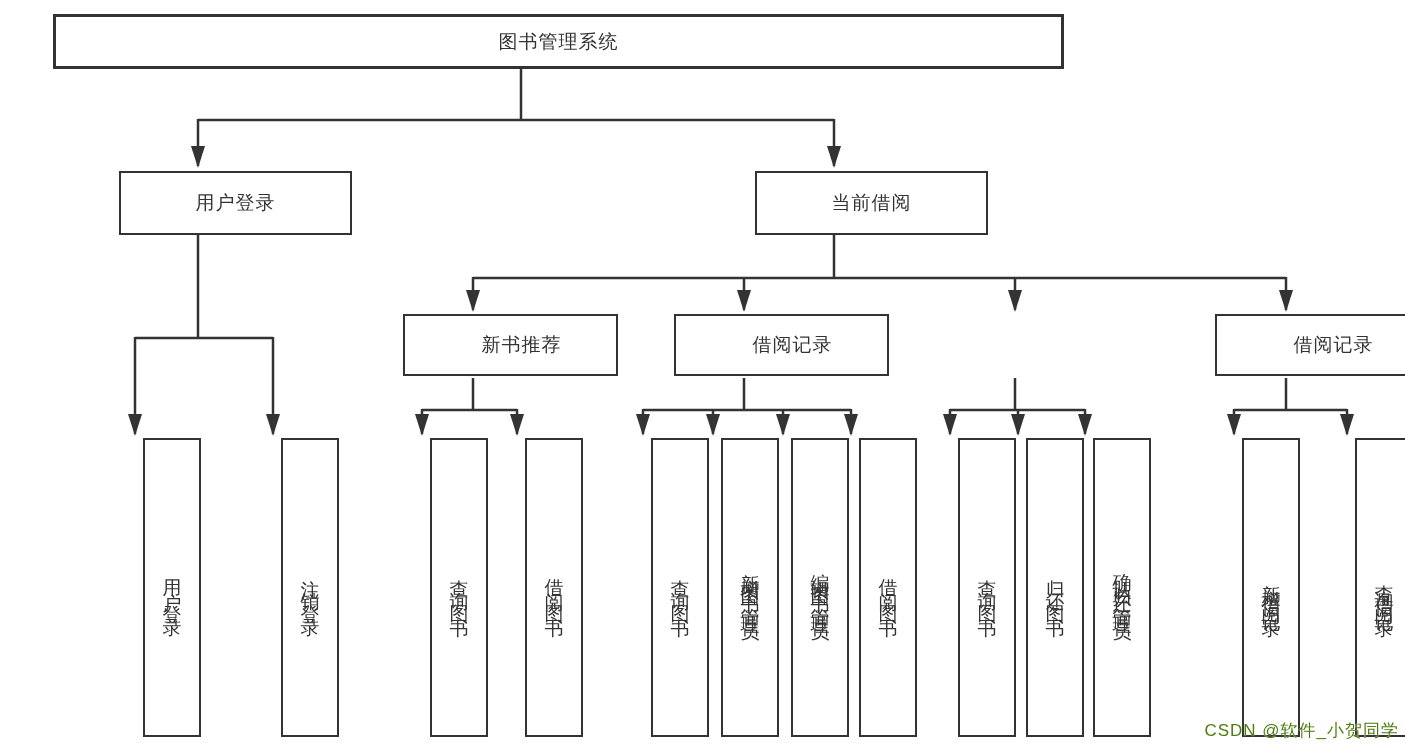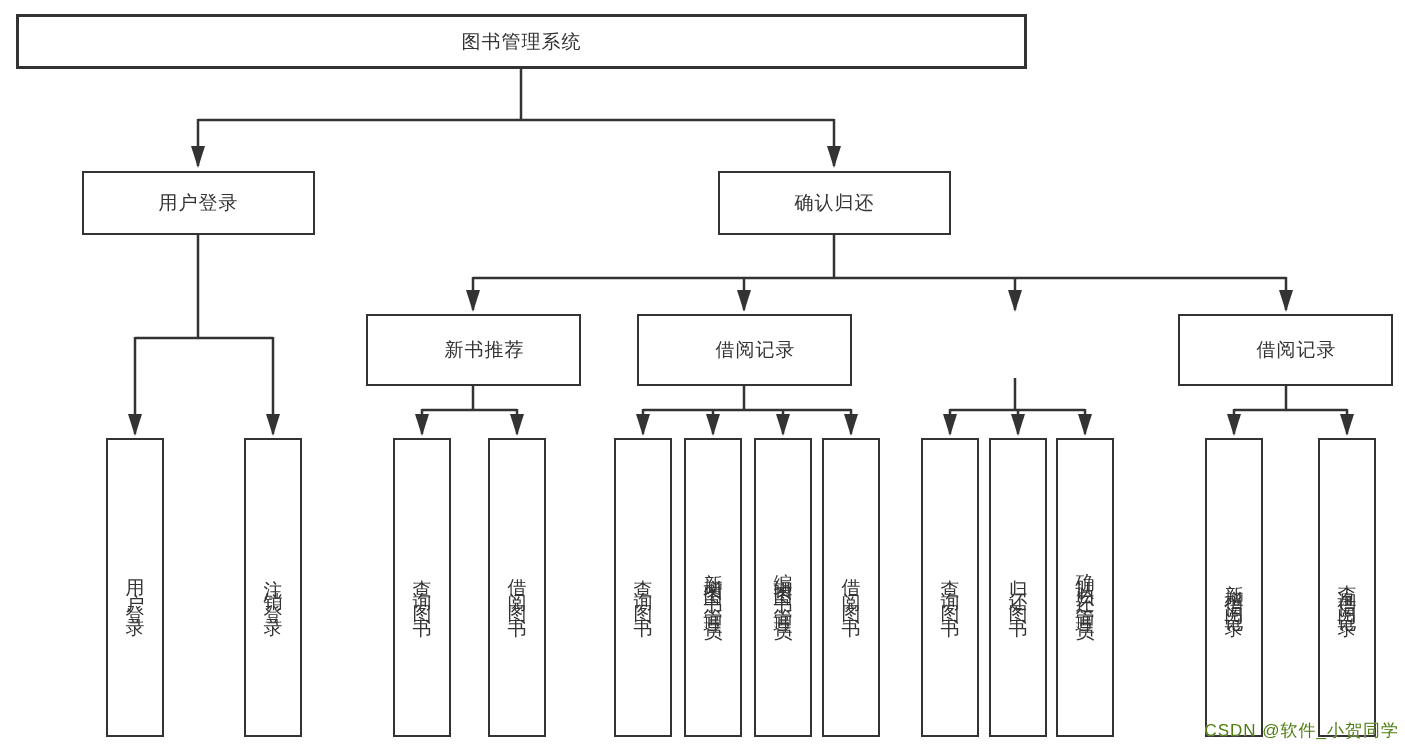--- a/index.html
+++ b/index.html
@@ -26,27 +26,28 @@
     box-sizing: border-box;
     border: 2px solid #333333;
     background: #ffffff;
     color: #333333;
     display: flex;
     align-items: center;
     justify-content: center;
     font-size: 19px;
     letter-spacing: 1px;
     text-align: center;
+    margin-left: 37px;
   }
   .root {
     left: 16px; top: 14px; width: 1011px; height: 55px;
     border-width: 3px;
   }
   .lvl2 { top: 171px; width: 233px; height: 64px; }
-  .lvl3 { top: 314px; width: 215px; height: 72px; padding-left: 22px; }
+  .lvl3 { top: 314px; width: 215px; height: 62px; padding-left: 22px; }
   .leaf {
     top: 438px; width: 58px; height: 299px;
     writing-mode: vertical-rl;
     text-orientation: mixed;
     letter-spacing: 13px;
     font-size: 19px;
     padding-top: 4px;
   }
   .leaf.long { letter-spacing: 7px; }
   #watermark {
@@ -116,21 +117,21 @@
       <line x1="1286" y1="378" x2="1286" y2="411"></line>
       <line x1="1234" y1="410" x2="1347" y2="410"></line>
       <line x1="1234" y1="409" x2="1234" y2="434" marker-end="url(#arrowdown)"></line>
       <line x1="1347" y1="409" x2="1347" y2="434" marker-end="url(#arrowdown)"></line>
     </g>
   </svg>
 
   <div class="node root">图书管理系统</div>
 
   <div class="node lvl2" style="left:82px">用户登录</div>
-  <div class="node lvl2" style="left:718px">确认归还</div>
+  <div class="node lvl2" style="left:718px">当前借阅</div>
 
   <div class="node lvl3" style="left:366px">新书推荐</div>
   <div class="node lvl3" style="left:637px">借阅记录</div>
   <div class="node lvl3" style="left:1178px">借阅记录</div>
 
   <div class="node leaf" style="left:106px">用户登录</div>
   <div class="node leaf" style="left:244px">注销登录</div>
 
   <div class="node leaf" style="left:393px">查询图书</div>
   <div class="node leaf" style="left:488px">借阅图书</div>

